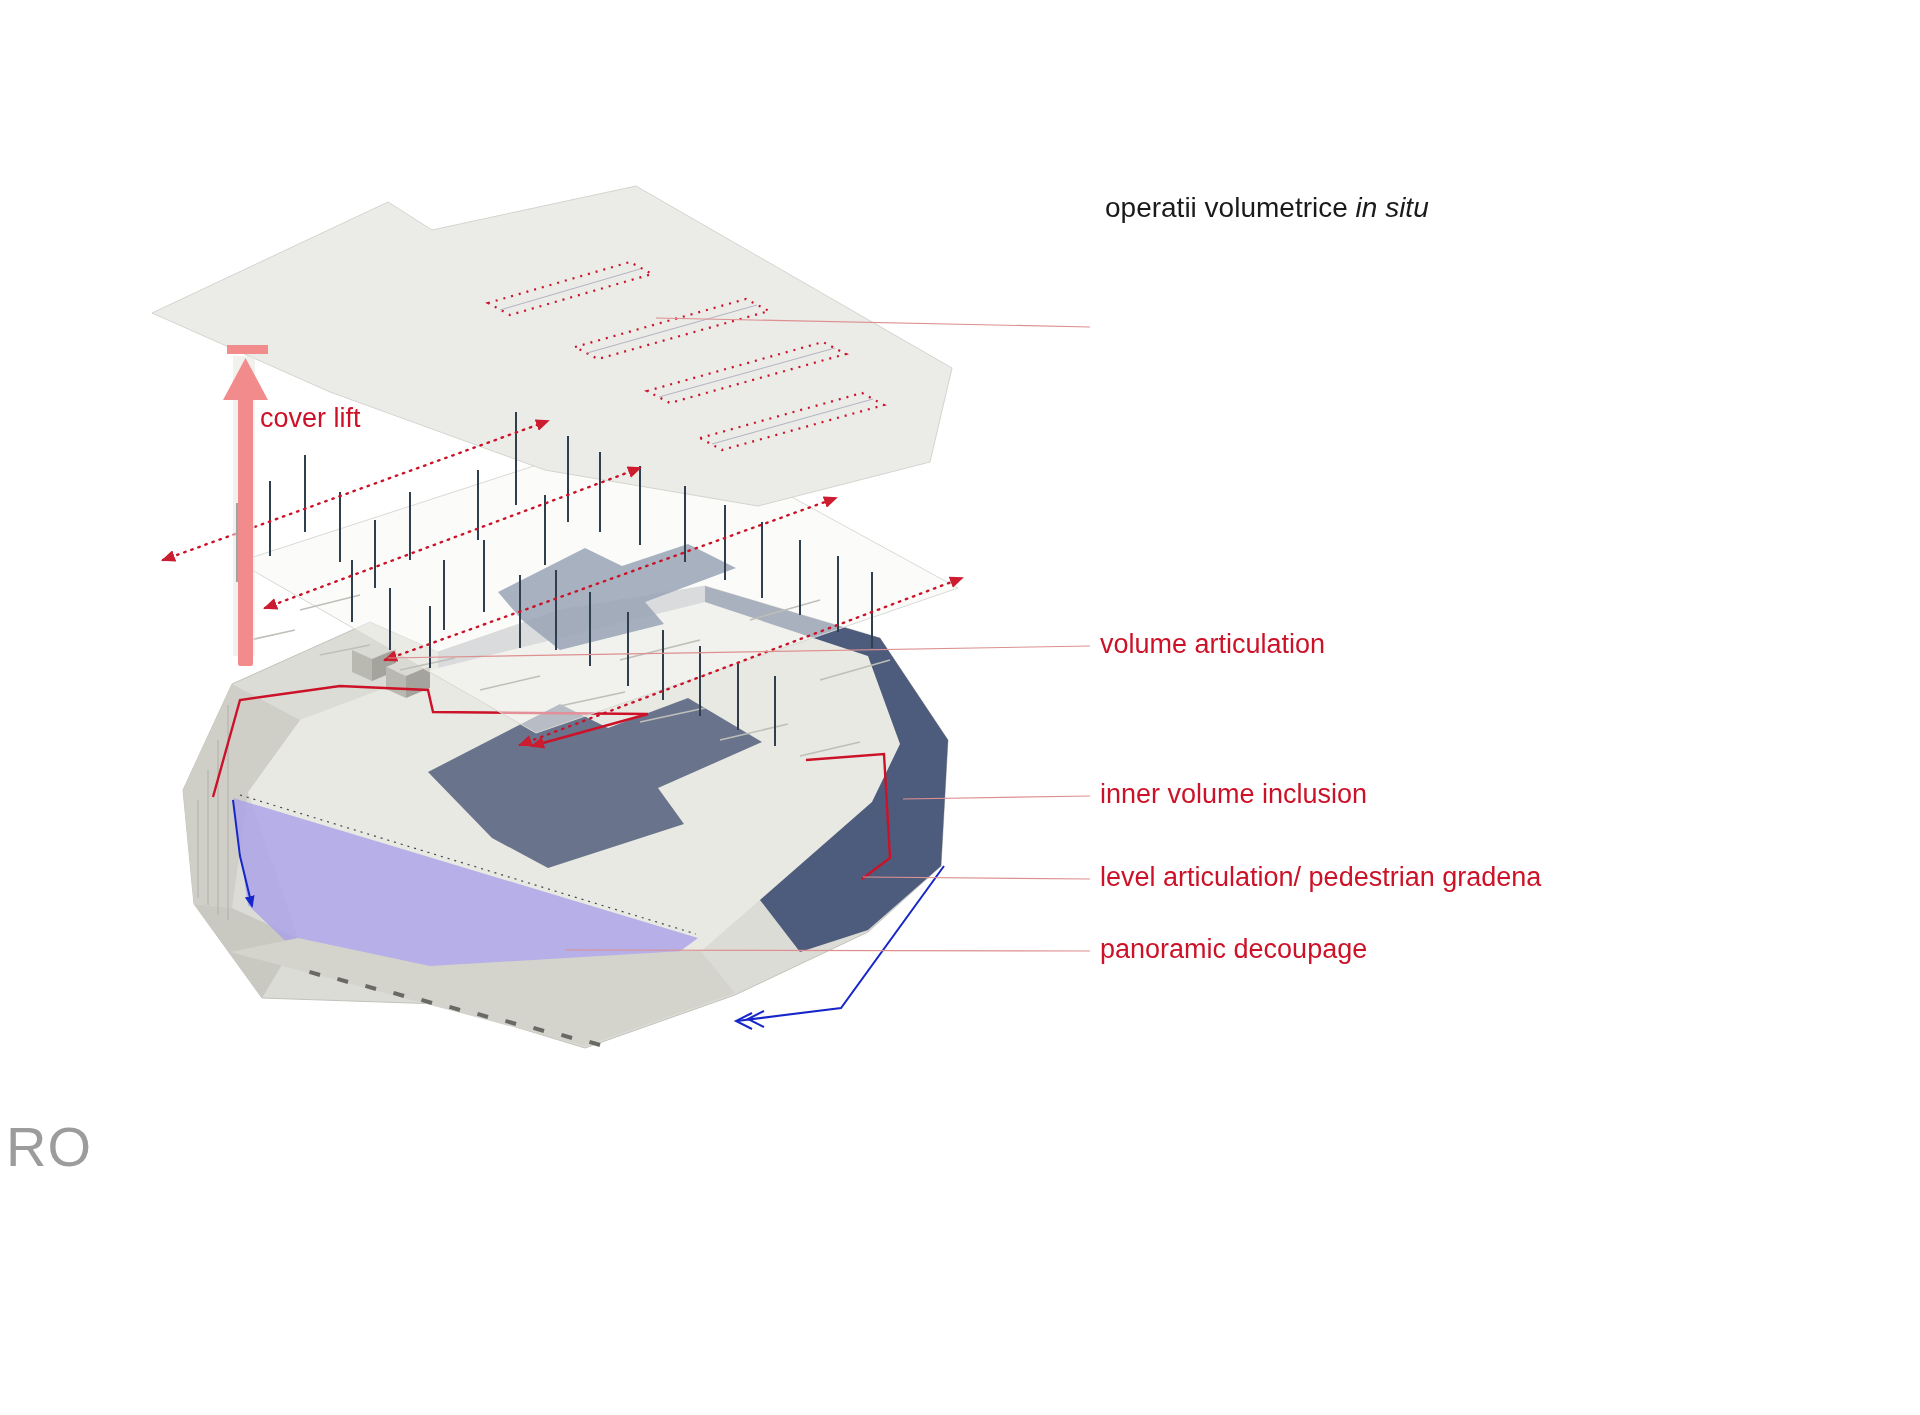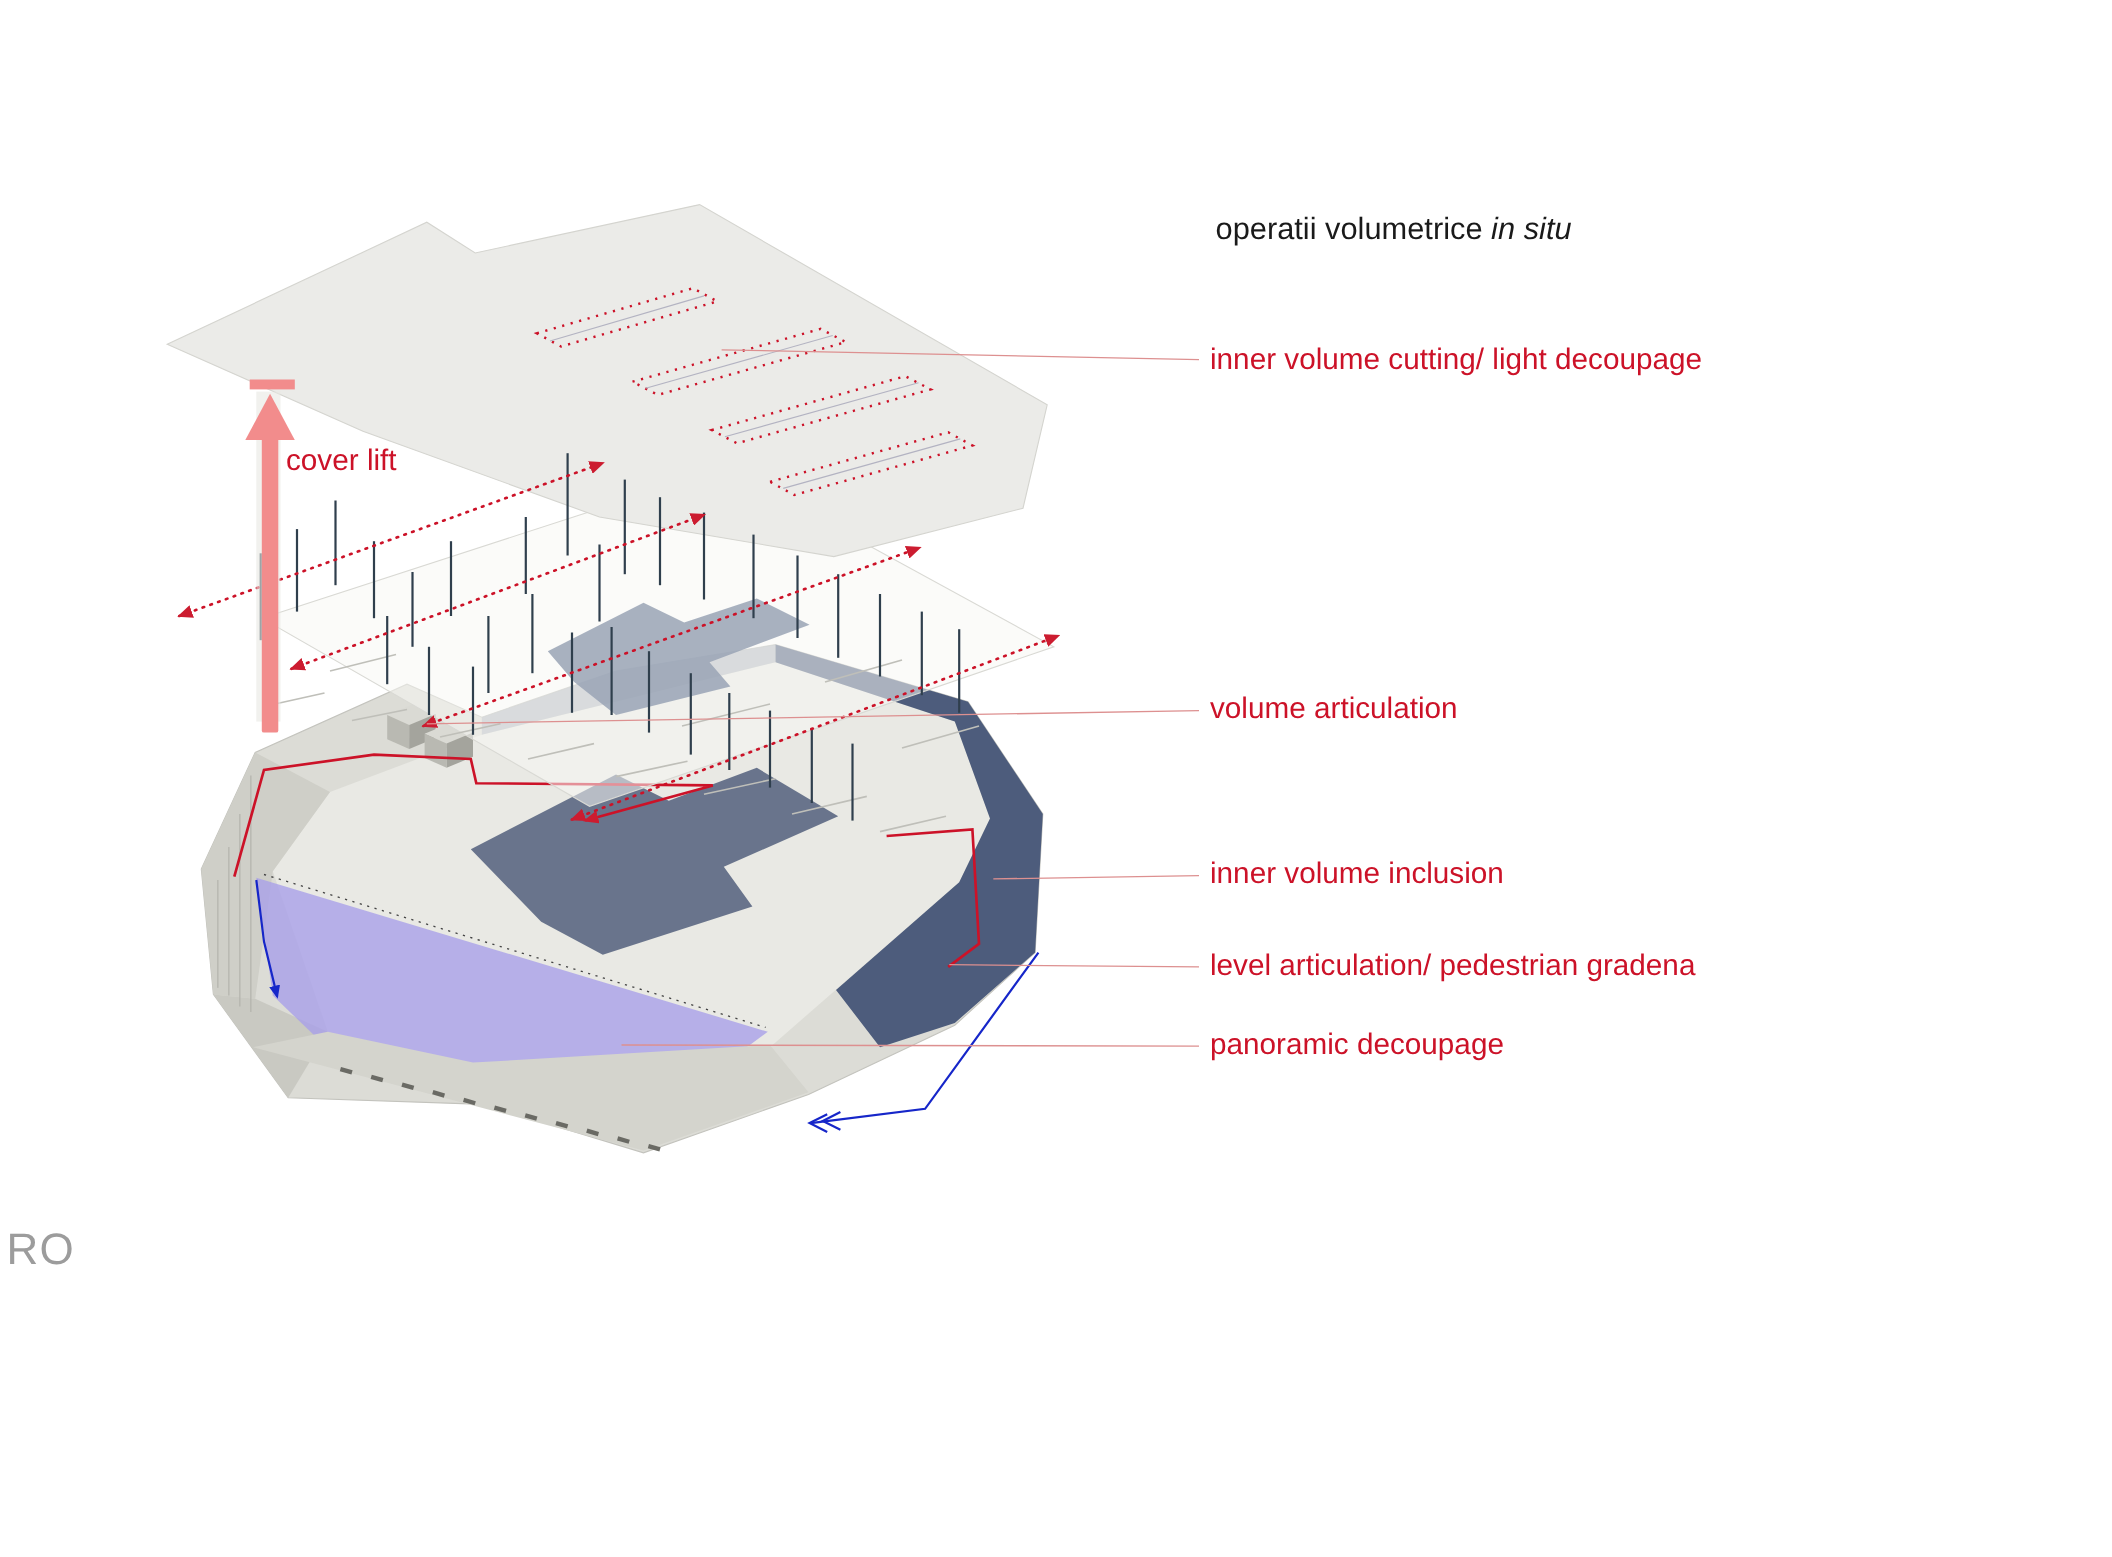--- a/index.html
+++ b/index.html
@@ -15,21 +15,21 @@
     position:absolute;color:var(--accent-red,#cc1228);
     font-size:27px;white-space:nowrap;line-height:1.1;
   }
   .title{
     position:absolute;left:1105px;top:192px;
     font-size:28px;color:var(--title-dark,#1a1a1a);white-space:nowrap;
   }
   .title .it{font-style:italic;text-align:right;}
   .watermark{
     position:absolute;left:6px;top:1114px;
-    font-size:40px;color:var(--watermark-gray,#9c9c9c);letter-spacing:1px;
+    font-size:56px;color:var(--watermark-gray,#9c9c9c);letter-spacing:1px;
   }
 
   
   .roof{fill:#ebebe8;stroke:#d4d4cf;stroke-width:1;}
   .cut{fill:none;stroke:var(--accent-red,#cc1228);stroke-width:2.2;stroke-dasharray:2 6;}
   .cutline{stroke:#b3b3c2;stroke-width:1;}
   .midplane{fill:#f7f7f4;fill-opacity:.55;stroke:#d9d9d4;stroke-width:1;}
   .shadow1{fill:#99a3b5;opacity:.85;}
   .mass{fill:#dcdcd6;stroke:#c3c3bd;stroke-width:1;}
   .floor{fill:#e9e9e4;}
@@ -209,21 +209,20 @@
       <line class="leader" x1="565" y1="950" x2="1090" y2="951"></line>
     </g>
   </svg>
 
   <div class="title">
     <span>operatii volumetrice </span><span class="it">in situ</span>
   </div>
 
   <div class="lbl" style="left:260px;top:404px;">cover lift</div>
 
-  <div class="lbl" style="left:1100px;top:312px;">inner volume cutting/ light decoupage</div>
 
   <div class="lbl" style="left:1100px;top:630px;">volume articulation</div>
 
   <div class="lbl" style="left:1100px;top:780px;">inner volume inclusion</div>
 
   <div class="lbl" style="left:1100px;top:863px;">level articulation/ pedestrian gradena</div>
 
   <div class="lbl" style="left:1100px;top:935px;">panoramic decoupage</div>
 
   <div class="watermark">RO</div>

